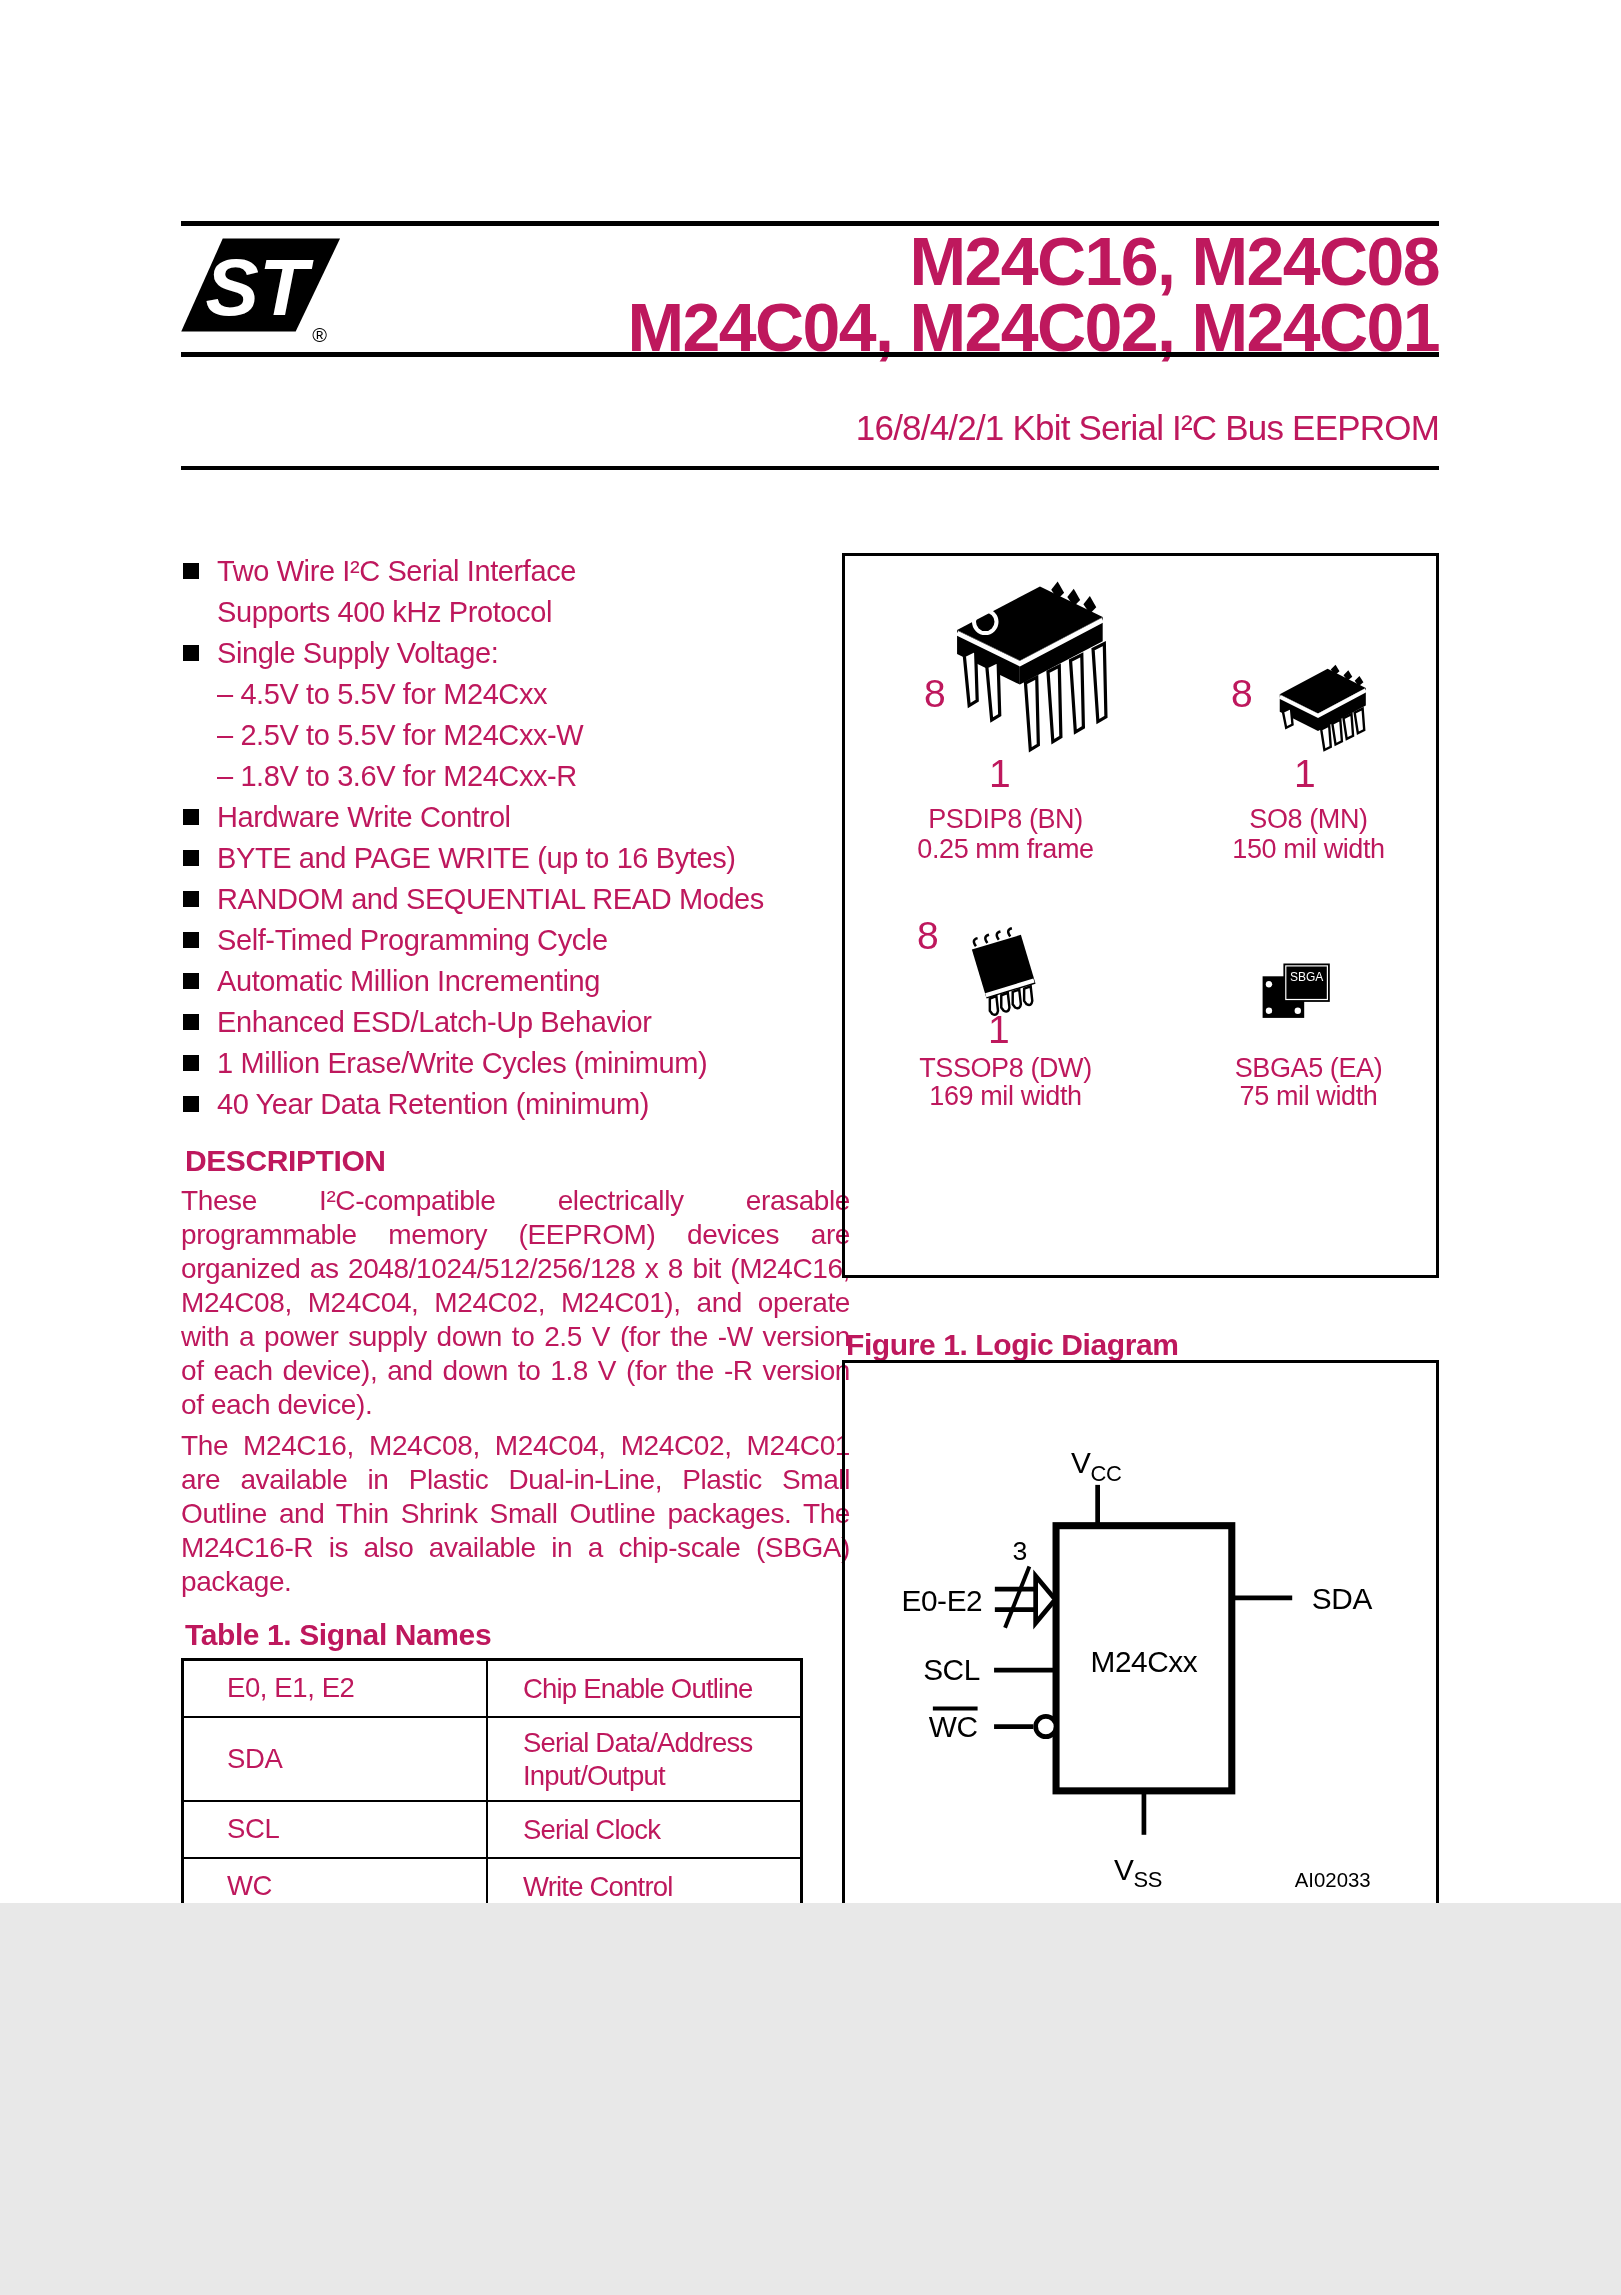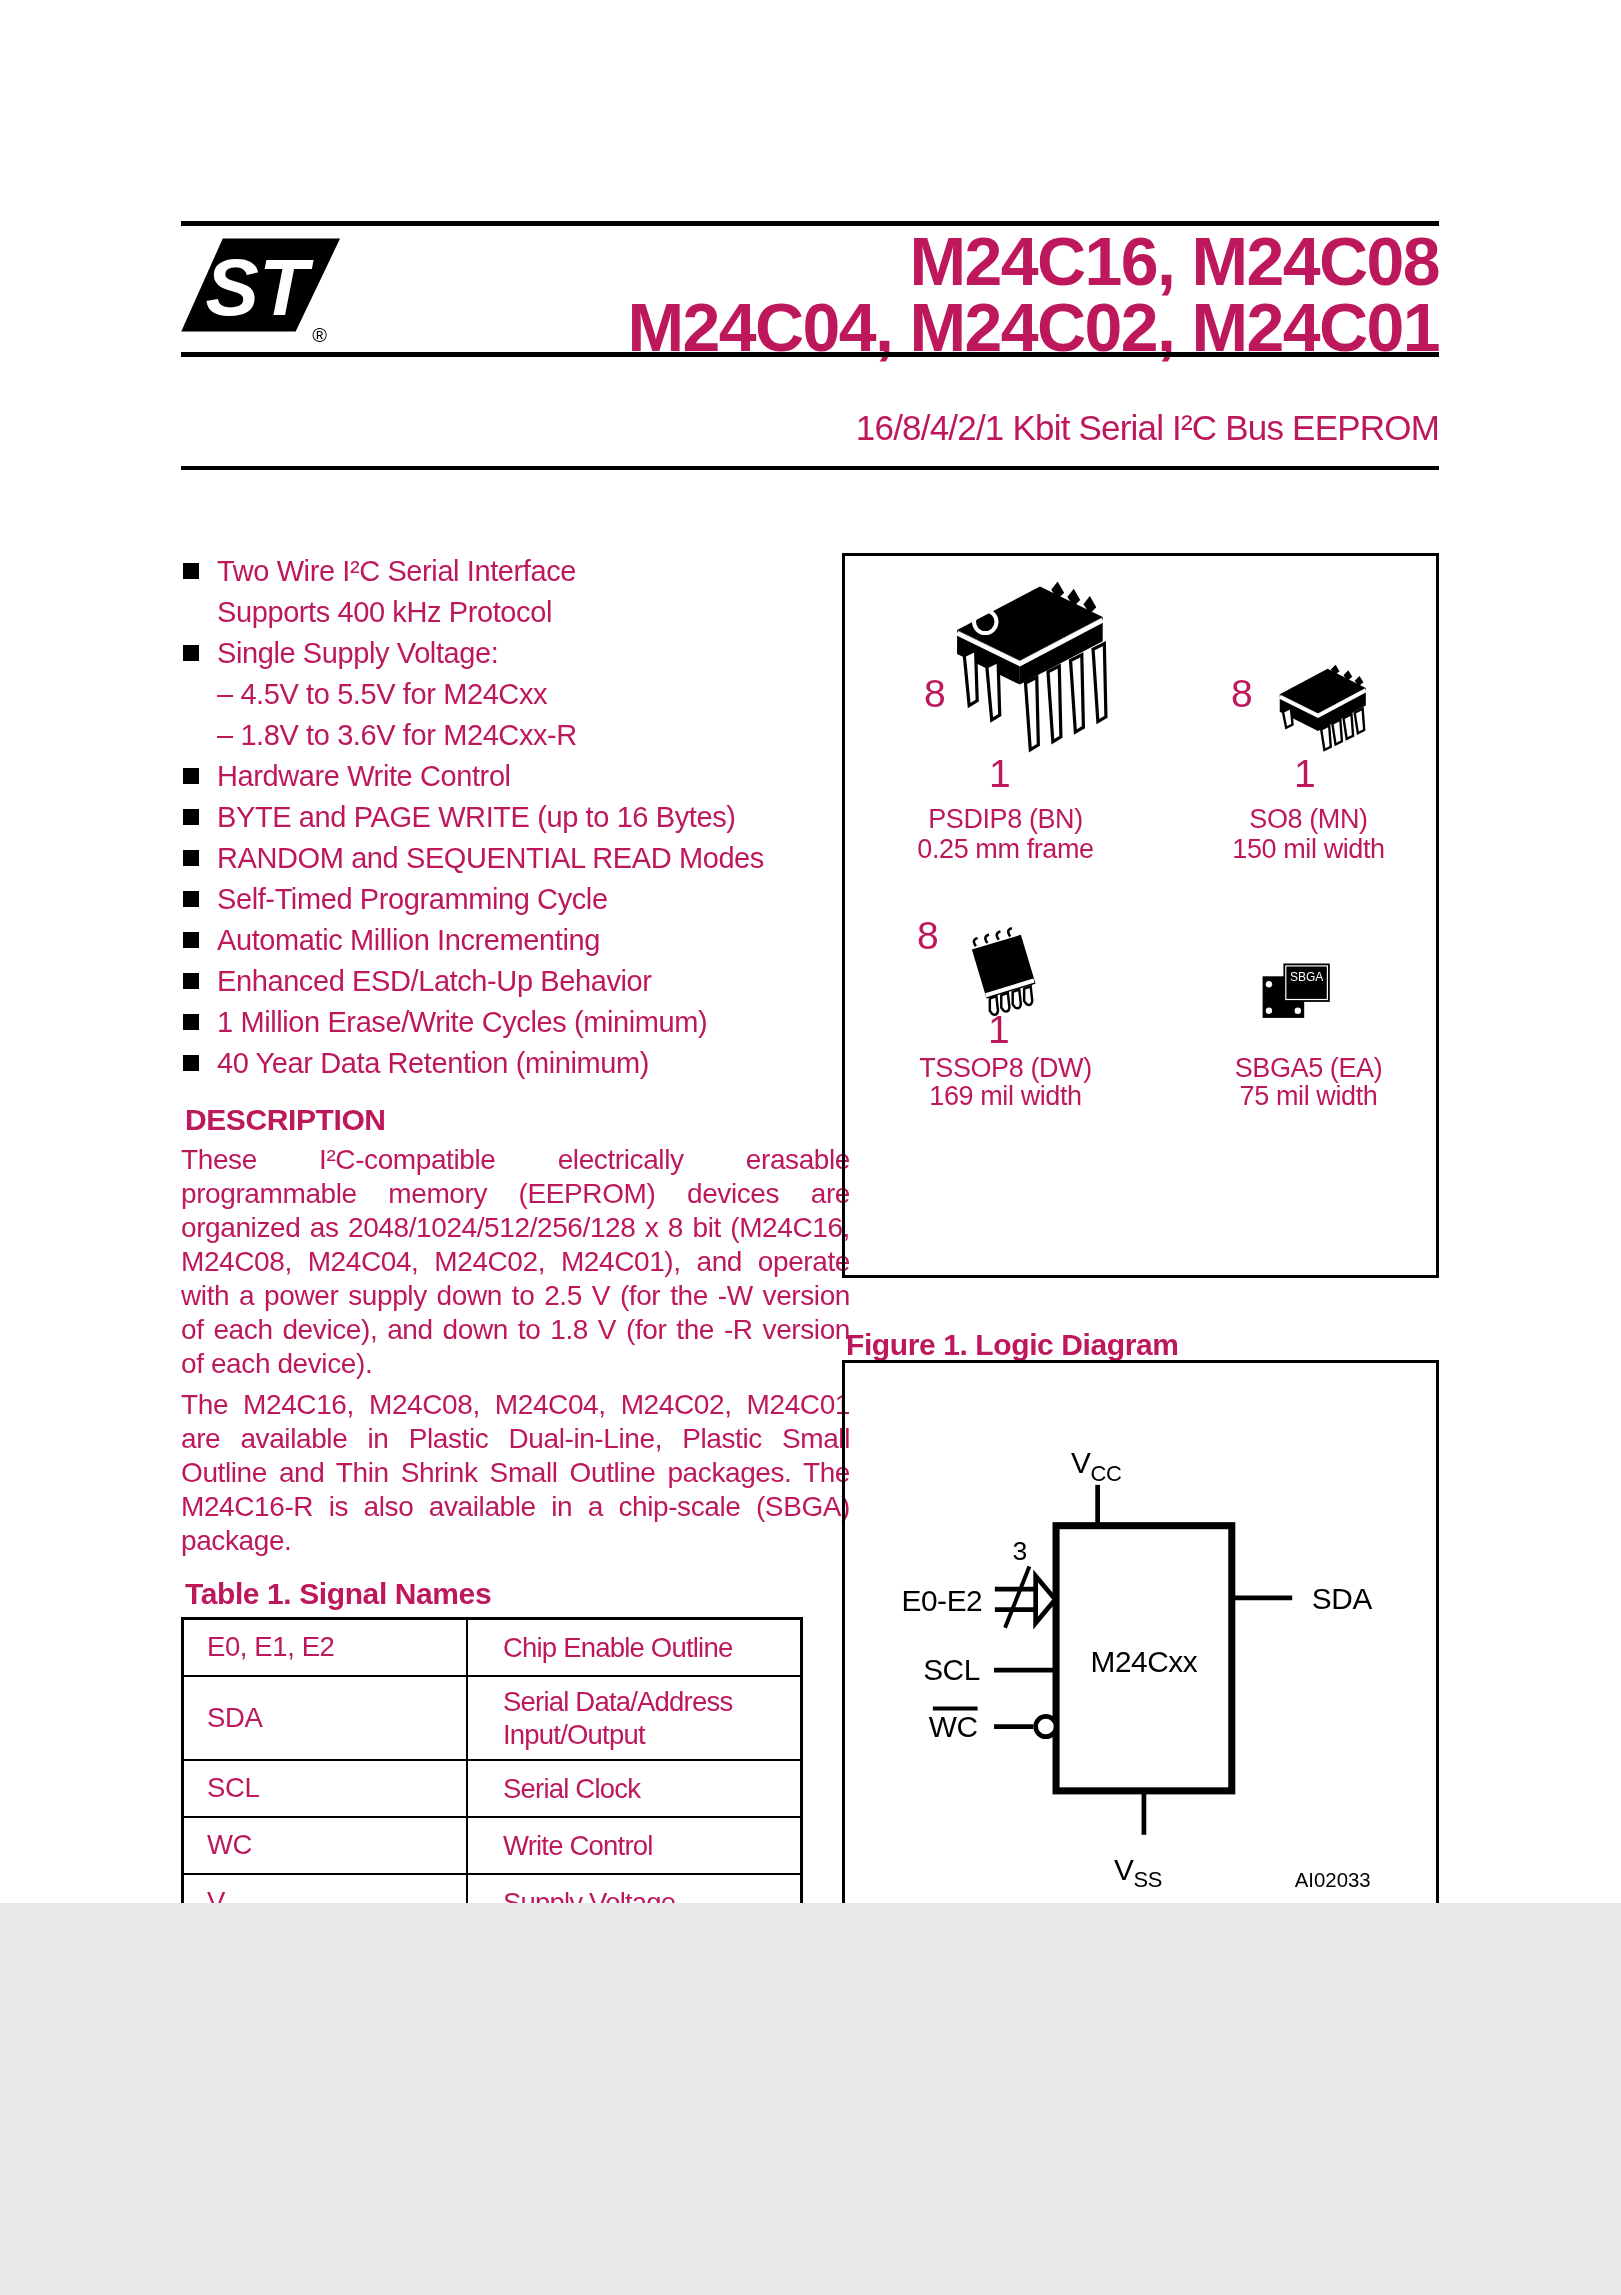--- a/index.html
+++ b/index.html
@@ -35,21 +35,21 @@
   .desc-head{margin-top:19px !important;}
   .left-col p{
     font-size:28px; letter-spacing:-0.4px; line-height:34px; text-align:justify;
     margin:6.3px 0 0 0;
   }
   .tbl-head{margin-top:19px !important;}
   .sig-table{width:622px; border:3.9px solid #000; margin-top:6.3px; box-sizing:border-box;}
   .sig-row{display:flex; border-top:2.4px solid #000; min-height:55px; align-items:stretch;}
   .sig-row:first-child{border-top:none;}
   .sig-c1{width:259px; flex:none; border-right:2.4px solid #000; display:flex; align-items:center;
-          padding-left:23px; font-size:27.5px; letter-spacing:-0.4px;}
+          padding-left:43px; font-size:27.5px; letter-spacing:-0.4px;}
   .sig-c2{flex:1; display:flex; align-items:center; padding:7.9px 14px 7.9px 35px;
           font-size:27.5px; letter-spacing:-0.8px; line-height:33px;}
   .sub{font-size:20.4px; letter-spacing:0; align-self:flex-end; position:relative; top:4.7px;}
   .sig-c1 .subwrap{display:flex; align-items:baseline;}
   .sig-c1 .sub{top:6.3px;}
 
   
   .package-box{position:absolute; left:842px; top:553px; width:597px; height:725px;
                border:3.1px solid #000; box-sizing:border-box;}
   .pkg-el{position:absolute;}
@@ -104,20 +104,23 @@
         <span class="sq"></span><span>Two Wire I²C Serial Interface</span>
       </div>
         <div class="feat c">
         <span>Supports 400 kHz Protocol</span>
       </div>
         <div class="feat b">
         <span class="sq"></span><span>Single Supply Voltage:</span>
       </div>
         <div class="feat s">
         <span>– 4.5V to 5.5V for M24Cxx</span>
+      </div>
+        <div class="feat s">
+        <span>– 2.5V to 5.5V for M24Cxx-W</span>
       </div>
         <div class="feat s">
         <span>– 1.8V to 3.6V for M24Cxx-R</span>
       </div>
         <div class="feat b">
         <span class="sq"></span><span>Hardware Write Control</span>
       </div>
         <div class="feat b">
         <span class="sq"></span><span>BYTE and PAGE WRITE (up to 16 Bytes)</span>
       </div>

